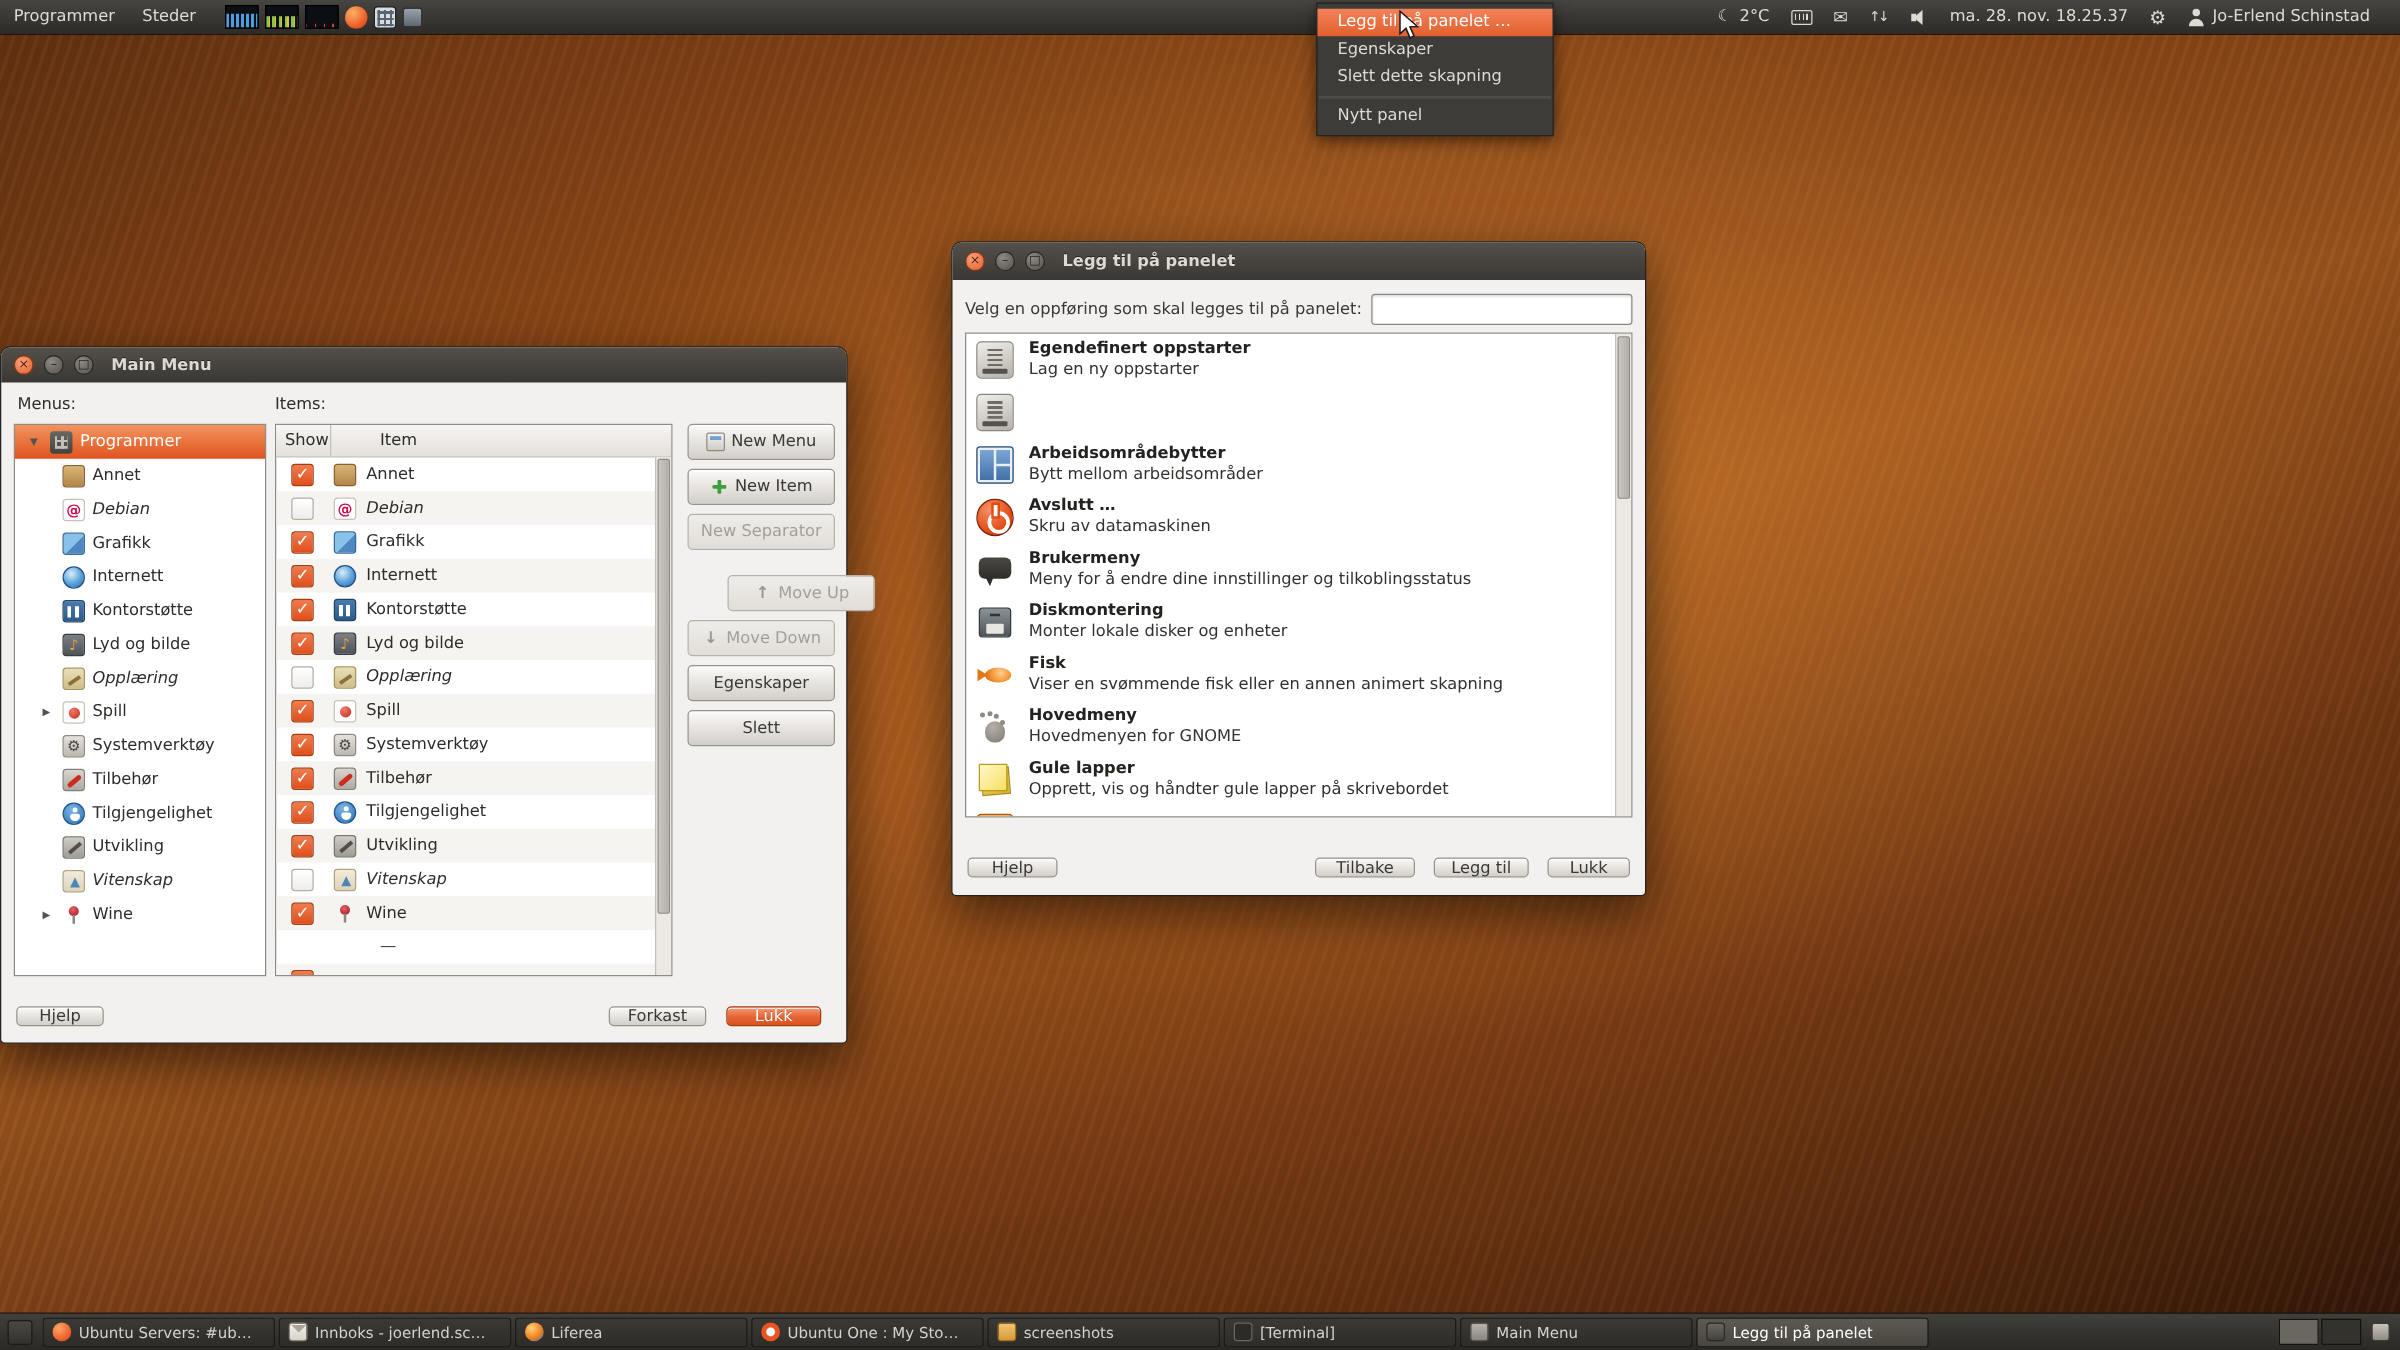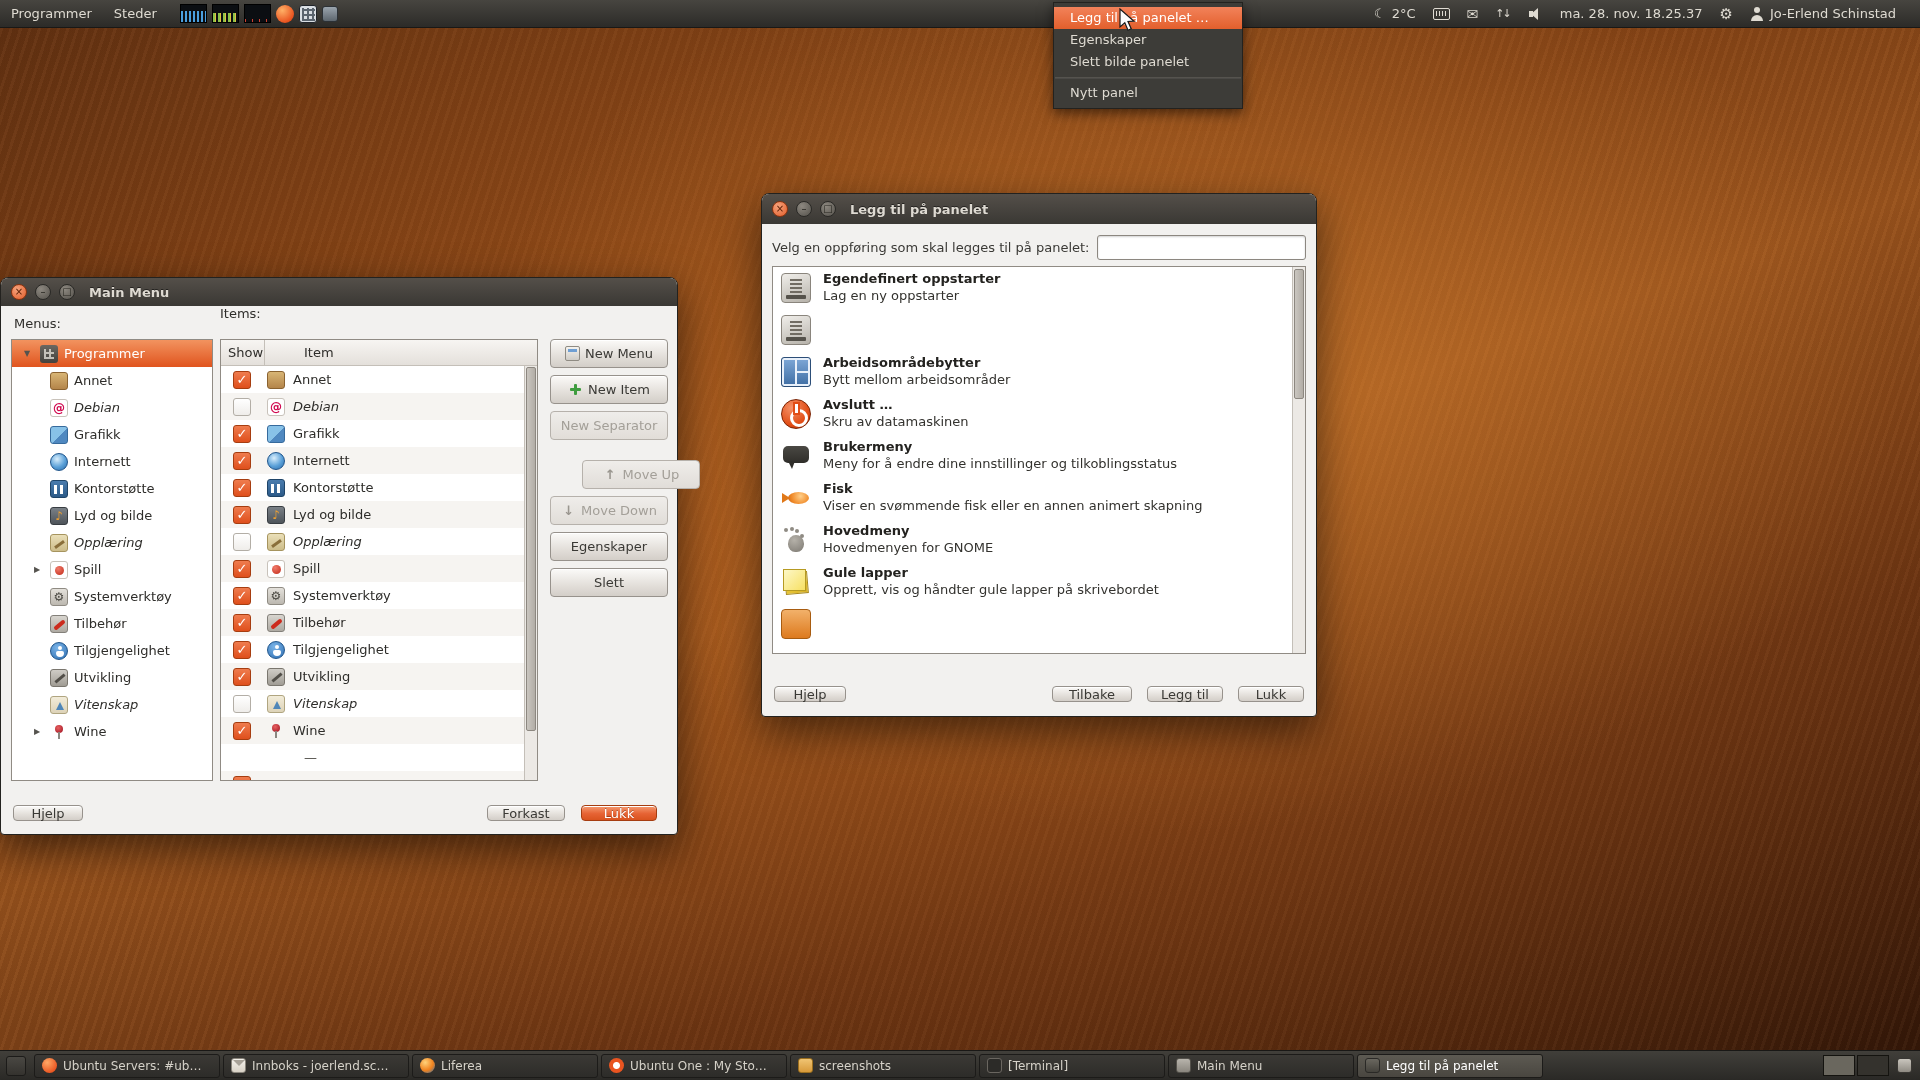--- a/index.html
+++ b/index.html
@@ -235,34 +235,34 @@
       <span class="pitem">
         <span class="user-ic"></span>
         <span>Jo-Erlend Schinstad</span>
       </span>
     </div>
   </div>
 
   <div class="cmenu">
       <div class="menu-item hl">Legg til på panelet …</div>
       <div class="menu-item">Egenskaper</div>
-      <div class="menu-item">Slett bilde panelet</div>
+      <div class="menu-item">Slett dette skapning</div>
       <div class="menu-sep"></div>
       <div class="menu-item">Nytt panel</div>
     </div>
 
   <div class="window" id="mainmenu-window">
     <div class="tb">
       <span class="wbtn close">×</span>
       <span class="wbtn">–</span>
       <span class="wbtn">□</span>
       <span class="wt">Main Menu</span>
     </div>
     <div class="panel-label" style="left:13px;top:38px">Menus:</div>
-    <div class="panel-label" style="left:219px;top:28px">Items:</div>
+    <div class="panel-label" style="left:219px;top:38px">Items:</div>
     <div class="treebox">
         <div class="trow sel">
           <span class="exp">▼</span>
           <span class="ti ti-programmer"></span>
           <span class="tl">Programmer</span>
         </div>
         <div class="trow lvl1">
           <span class="exp"></span>
           <span class="ti ti-annet"></span>
           <span class="tl">Annet</span>
@@ -495,20 +495,27 @@
           </span>
         </div>
         <div class="arow">
           <span class="di di-usermenu"></span>
           <span class="atext">
             <span class="atitle">Brukermeny</span>
             <span class="adesc">Meny for å endre dine innstillinger og tilkoblingsstatus</span>
           </span>
         </div>
         <div class="arow">
+          <span class="di di-disk"></span>
+          <span class="atext">
+            <span class="atitle">Diskmontering</span>
+            <span class="adesc">Monter lokale disker og enheter</span>
+          </span>
+        </div>
+        <div class="arow">
           <span class="di di-fish"></span>
           <span class="atext">
             <span class="atitle">Fisk</span>
             <span class="adesc">Viser en svømmende fisk eller en annen animert skapning</span>
           </span>
         </div>
         <div class="arow">
           <span class="di di-mainmenu"></span>
           <span class="atext">
             <span class="atitle">Hovedmeny</span>

